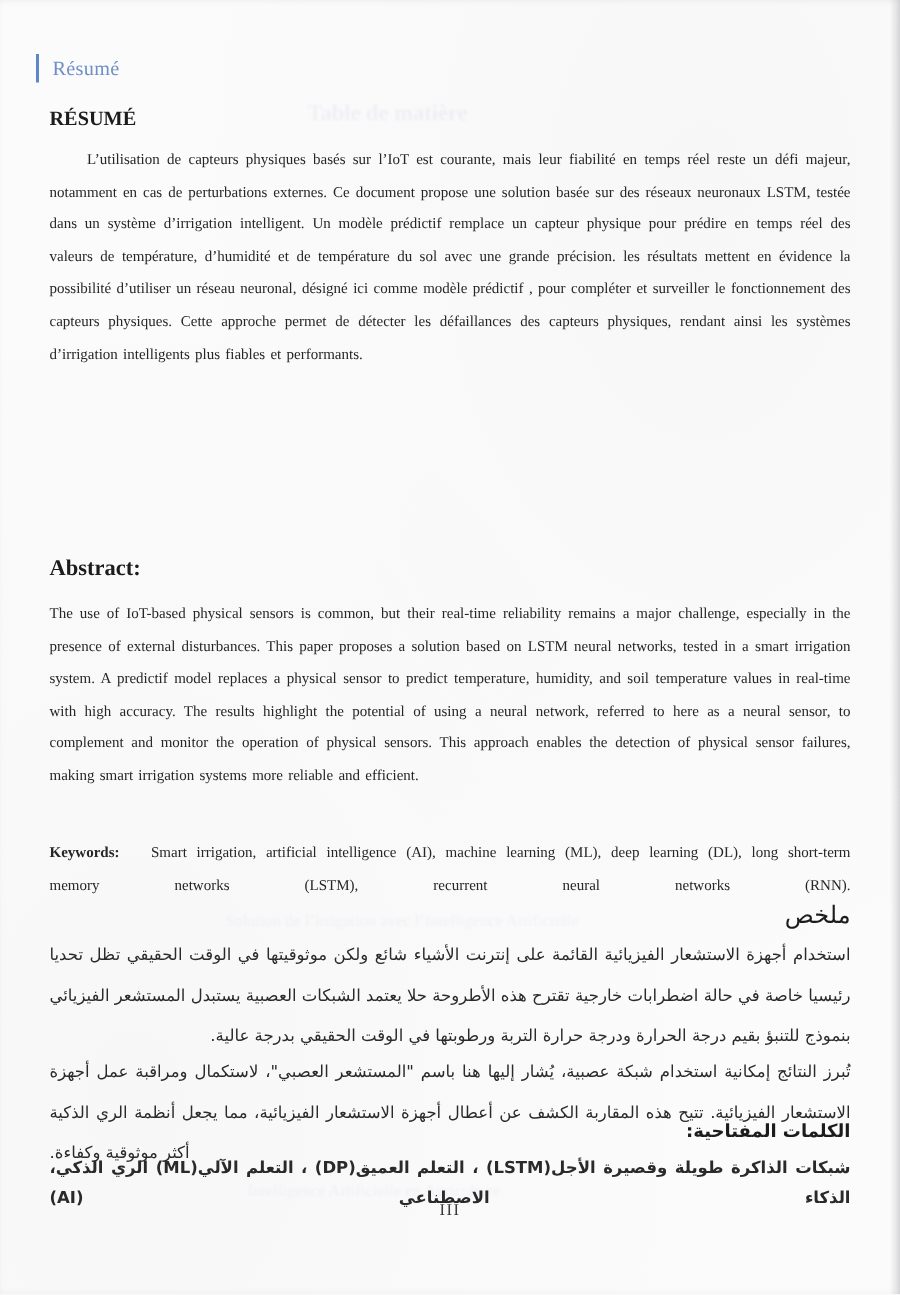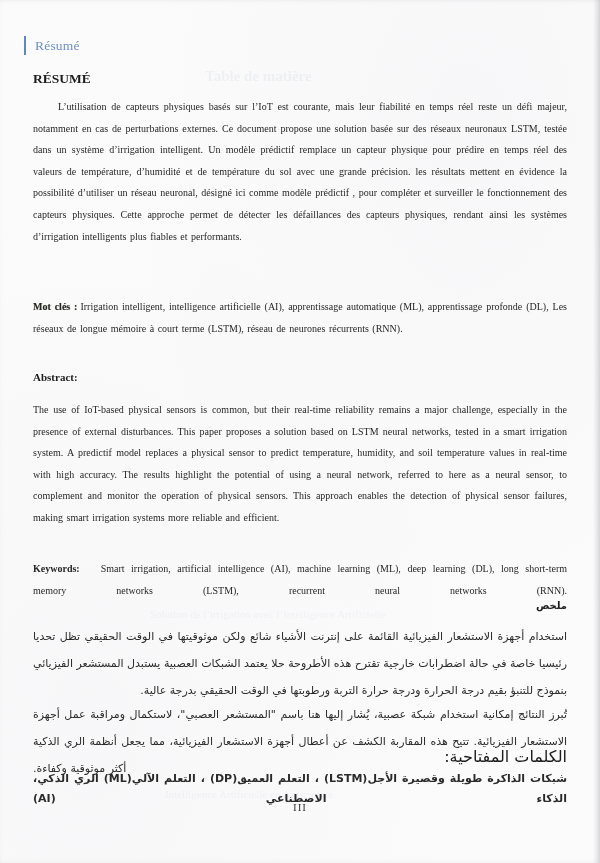--- a/index.html
+++ b/index.html
@@ -17,31 +17,31 @@
     background:linear-gradient(to right, rgba(0,0,0,0) 0%, rgba(70,72,78,0.10) 70%, rgba(70,72,78,0.16) 100%);}
   .top-label{position:absolute;left:24px;top:36px;display:flex;align-items:center;}
   .vbar{display:inline-block;width:2px;height:19px;background:#5d87c5;margin-right:9px;}
   .header-text{font-size:13.5px;color:#6d8fc6;letter-spacing:0.2px;}
   .h-fr{position:absolute;left:33px;top:71px;margin:0;font-size:13.5px;font-weight:bold;color:#1c1c1c;}
   .para{position:absolute;left:33px;width:534px;margin:0;font-size:10px;line-height:21.6px;
     text-align:justify;word-spacing:1px;color:#262626;}
   .p-fr{top:96px;text-indent:25px;}
   .p-kw-fr{top:296px;}
   .p-kw-fr b{margin-right:3px;text-shadow:0.5px 0 rgba(30,120,40,0.25), -0.5px 0 rgba(160,40,40,0.18);}
-  .h-en{position:absolute;left:33px;top:371px;margin:0;font-size:11px;font-weight:bold;color:#1c1c1c;}
+  .h-en{position:absolute;left:33px;top:371px;margin:0;font-size:15px;font-weight:bold;color:#1c1c1c;}
   .p-en{top:399px;}
   .p-kw-en{top:558px;text-align-last:justify;}
   .p-kw-en b{margin-right:21px;}
   .ar{font-family:"DejaVu Sans",sans-serif;direction:rtl;}
-  .h-ar{position:absolute;right:33px;top:600px;margin:0;font-size:10px;font-weight:bold;color:#1c1c1c;}
+  .h-ar{position:absolute;right:33px;top:600px;margin:0;font-size:16px;font-weight:normal;color:#1c1c1c;}
   .p-ar{position:absolute;left:33px;width:534px;margin:0;font-size:11px;line-height:27px;
     text-align:justify;color:#2a2a2a;}
   .p-ar1{top:623px;}
   .p-ar2{top:701px;text-align-last:left;}
-  .h-ar-kw{position:absolute;right:33px;top:747px;margin:0;font-size:16px;font-weight:normal;color:#1c1c1c;}
+  .h-ar-kw{position:absolute;right:33px;top:747px;margin:0;font-size:12px;font-weight:bold;color:#1c1c1c;}
   .p-ar-kw{top:769px;line-height:20px;text-align-last:justify;font-weight:bold;}
   .page-num{position:absolute;left:0;right:0;top:801px;text-align:center;
     font-size:11px;letter-spacing:1px;color:#3a3a3a;}
   .ghost{position:absolute;color:rgba(90,100,135,0.55);opacity:0.14;filter:blur(0.7px);
     font-size:13px;pointer-events:none;}
   .ghost1{left:205px;top:68px;font-weight:bold;font-size:15px;opacity:0.12;}
   .ghost2{left:150px;top:608px;font-size:11px;opacity:0.11;}
   .ghost3{left:165px;top:788px;font-size:11px;opacity:0.11;}
 </style>
 </head>
@@ -55,21 +55,20 @@
 
   <div class="top-label">
     <span class="vbar"></span>
     <span class="header-text">Résumé</span>
   </div>
 
   <h1 class="h-fr">RÉSUMÉ</h1>
 
   <p class="para p-fr">L’utilisation de capteurs physiques basés sur l’IoT est courante, mais leur fiabilité en temps réel reste un défi majeur, notamment en cas de perturbations externes. Ce document propose une solution basée sur des réseaux neuronaux LSTM, testée dans un système d’irrigation intelligent. Un modèle prédictif remplace un capteur physique pour prédire en temps réel des valeurs de température, d’humidité et de température du sol avec une grande précision. les résultats mettent en évidence la possibilité d’utiliser un réseau neuronal, désigné ici comme modèle prédictif , pour compléter et surveiller le fonctionnement des capteurs physiques. Cette approche permet de détecter les défaillances des capteurs physiques, rendant ainsi les systèmes d’irrigation intelligents plus fiables et performants.</p>
 
-  <p class="para p-kw-fr"><b>Mot clés :</b><span>Irrigation intelligent, intelligence artificielle (AI), apprentissage automatique (ML), apprentissage profonde (DL), Les réseaux de longue mémoire à court terme (LSTM), réseau de neurones récurrents (RNN).</span></p>
 
   <h2 class="h-en">Abstract:</h2>
 
   <p class="para p-en">The use of IoT-based physical sensors is common, but their real-time reliability remains a major challenge, especially in the presence of external disturbances. This paper proposes a solution based on LSTM neural networks, tested in a smart irrigation system. A predictif model replaces a physical sensor to predict temperature, humidity, and soil temperature values in real-time with high accuracy. The results highlight the potential of using a neural network, referred to here as a neural sensor, to complement and monitor the operation of physical sensors. This approach enables the detection of physical sensor failures, making smart irrigation systems more reliable and efficient.</p>
 
   <p class="para p-kw-en"><b>Keywords:</b><span>Smart irrigation, artificial intelligence (AI), machine learning (ML), deep learning (DL), long short-term memory networks (LSTM), recurrent neural networks (RNN).</span></p>
 
   <h2 class="h-ar ar">ملخص</h2>
 
   <p class="p-ar ar p-ar2">تُبرز النتائج إمكانية استخدام شبكة عصبية، يُشار إليها هنا باسم "المستشعر العصبي"، لاستكمال ومراقبة عمل أجهزة الاستشعار الفيزيائية. تتيح هذه المقاربة الكشف عن أعطال أجهزة الاستشعار الفيزيائية، مما يجعل أنظمة الري الذكية أكثر موثوقية وكفاءة.</p>

